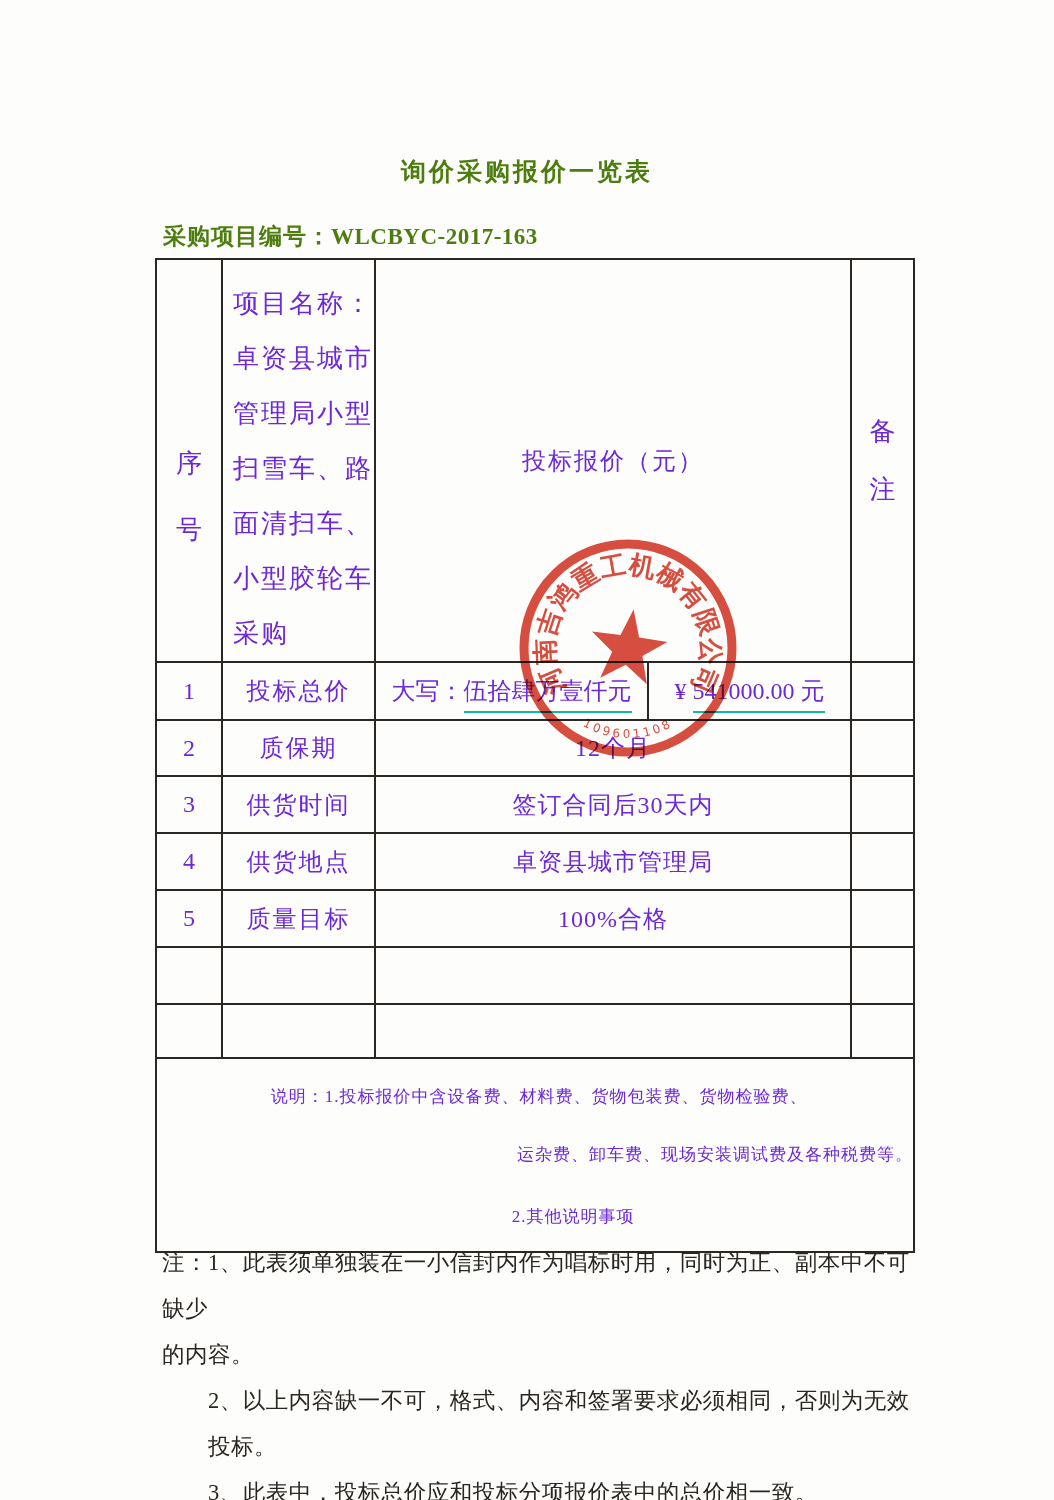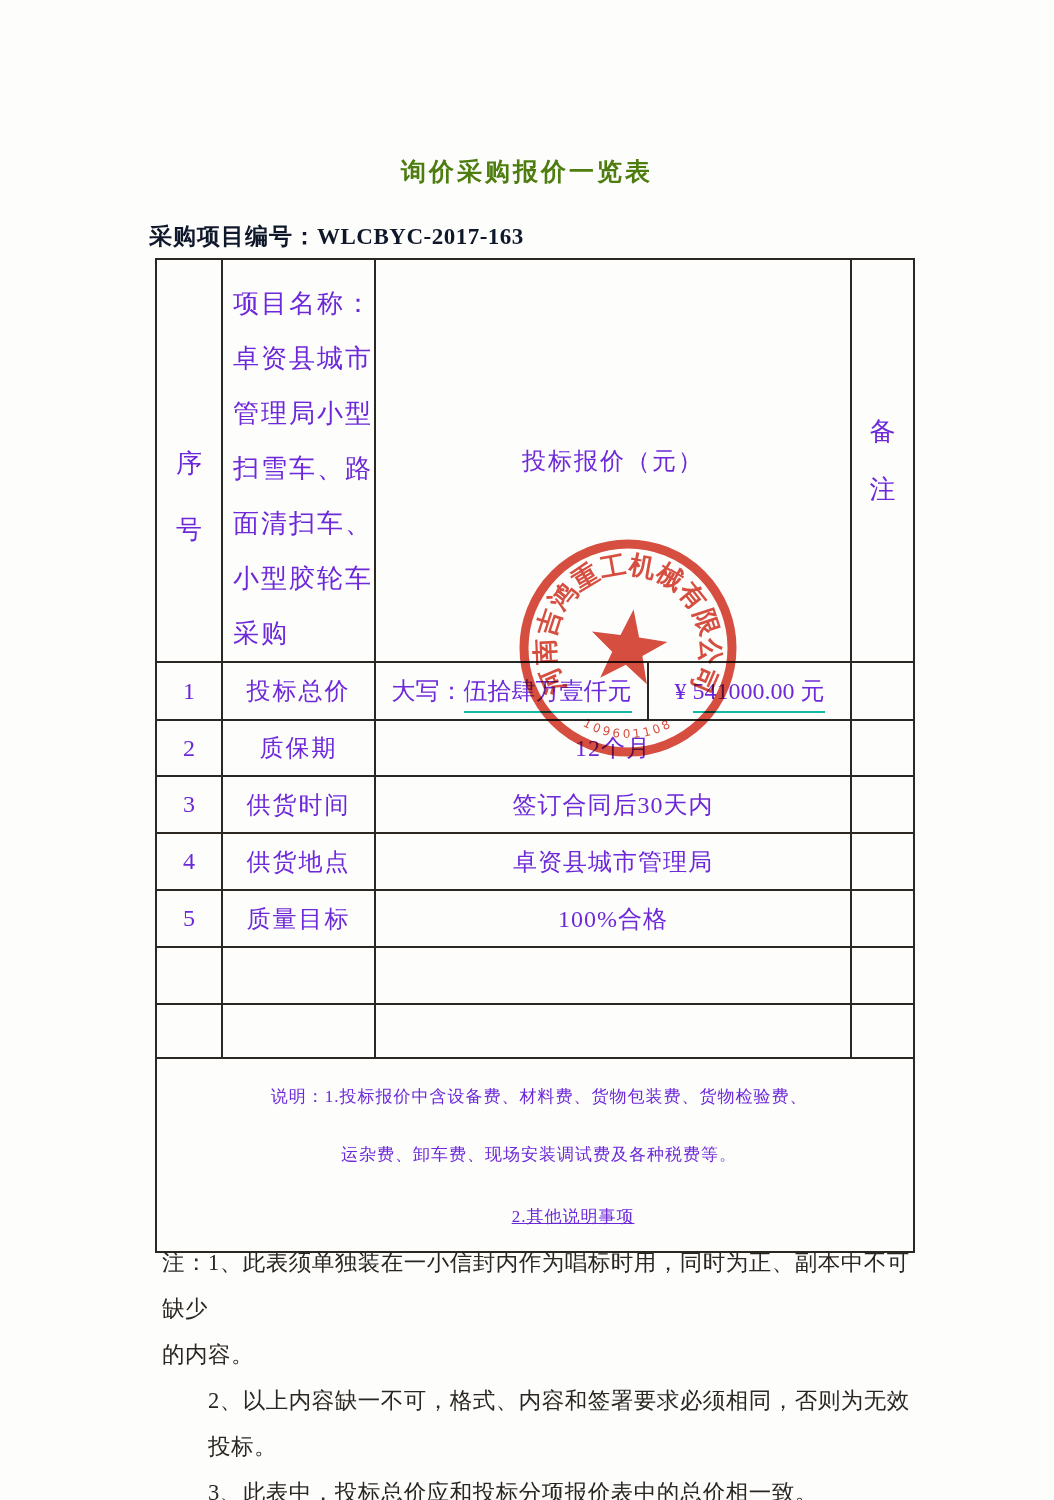--- a/index.html
+++ b/index.html
@@ -15,22 +15,22 @@
     background:#fdfdfb;
     overflow:hidden;
   }
   
   .doc-title{
     position:absolute;top:155px;left:0;width:100%;
     text-align:center;font-size:25px;font-weight:bold;
     letter-spacing:3px;color:#4d7c0f;
   }
   .project-line{
-    position:absolute;top:221px;left:149px;
-    font-size:23px;font-weight:600;letter-spacing:1px;color:#0f172a;
+    position:absolute;top:221px;left:163px;
+    font-size:23px;font-weight:600;letter-spacing:1px;color:#4d7c0f;
   }
   .project-line .code{letter-spacing:0.5px;}
   
   table.quote-table{
     position:absolute;top:258px;left:155px;
     border-collapse:collapse;table-layout:fixed;
     width:758px;
   }
   table.quote-table td{
     border:2px solid #2b2722;
@@ -70,22 +70,22 @@
   td.daxie-cell{text-align:left;padding-left:9px;font-size:24px;}
   td.amount-cell{font-size:24px;}
   .u-line{
     border-bottom:2px solid #14b8a6;
     padding-bottom:7px;
   }
   
   td.note-cell{vertical-align:top;text-align:left;}
   .note-line{font-size:17px;line-height:52px;letter-spacing:1px;}
   .note-line.l1{margin:12px 0 0 8px;}
-  .note-line.l2{margin:6px 0 0 8px;}
-  .note-line.l3{margin:10px 0 8px 76px;text-decoration:underline;}
+  .note-line.l2{margin:6px 0 0 8px;text-align:right;}
+  .note-line.l3{margin:10px 0 8px 76px;}
   
   .stamp{
     position:absolute;top:517px;left:497px;
     width:262px;height:262px;
     mix-blend-mode:multiply;opacity:.9;
     pointer-events:none;
   }
   
   .footnotes{
     position:absolute;top:1240px;left:162px;width:768px;

